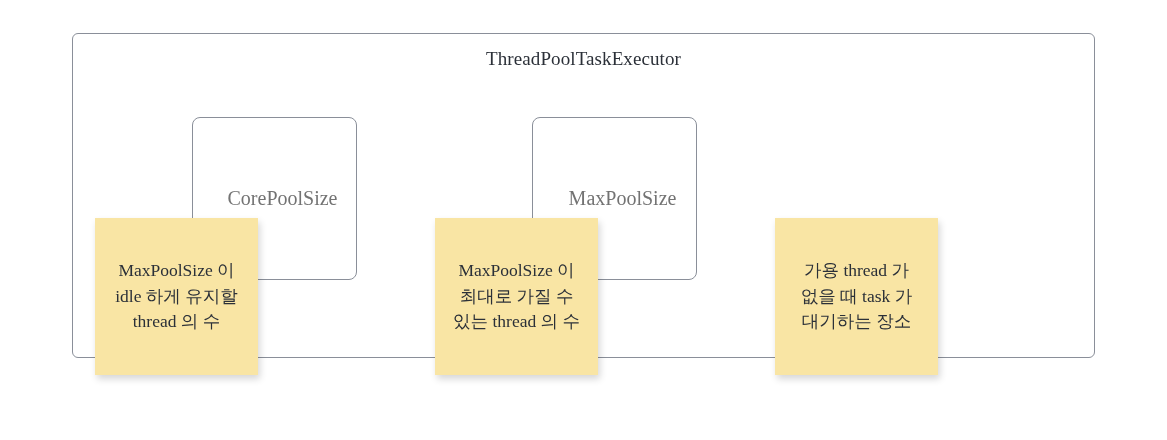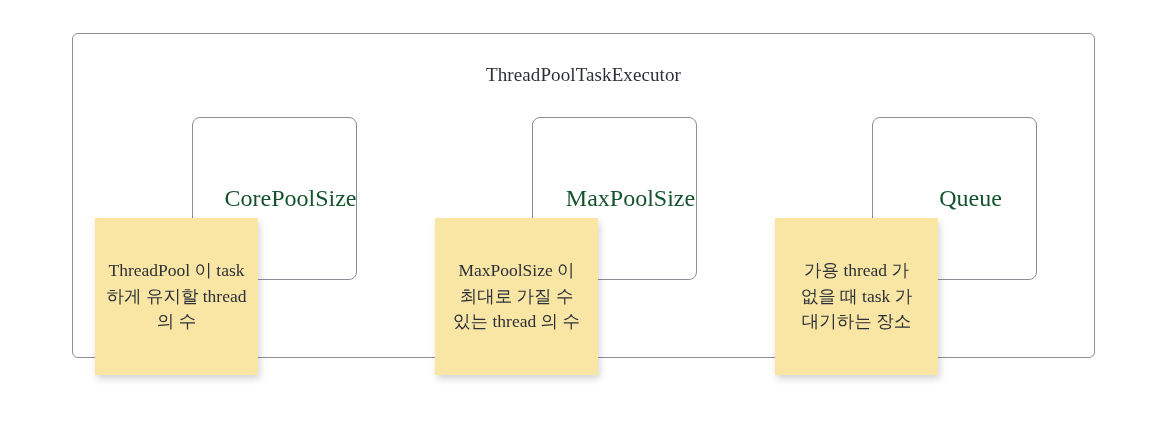--- a/index.html
+++ b/index.html
@@ -39,49 +39,48 @@
   .outer-title {
     position: absolute;
     left: 0;
     top: 14px;
     width: 100%;
     text-align: center;
     font-size: 19px;
     letter-spacing: 0.1px;
     color: #2b3038;
     white-space: nowrap;
-    margin-top: 16px;
   }
 
   
   .inner-box {
     position: absolute;
     top: 117px;
     width: 165px;
     height: 163px;
     border: 1.4px solid #8a8f99;
     border-radius: 8px;
     box-sizing: border-box;
     background: #ffffff;
   }
   .inner-box.b1 { left: 192px; }
   .inner-box.b2 { left: 532px; font-family: Liberation Serif, serif; }
   .inner-box.b3 { left: 872px; }
 
   .inner-label {
     position: absolute;
-    left: 16px;
+    left: 8px;
     top: 0;
     width: 100%;
     height: 100%;
     display: flex;
     align-items: center;
     justify-content: center;
-    font-size: 24px;
-    color: #14532d;
+    font-size: 20px;
+    color: #737373;
     white-space: nowrap;
   }
 
   
   .note {
     position: absolute;
     top: 218px;
     width: 163px;
     height: 157px;
     background: #f9e5a4;
@@ -114,26 +113,23 @@
   </div>
 
   <div class="inner-box b1">
     <div class="inner-label">CorePoolSize</div>
   </div>
 
   <div class="inner-box b2">
     <div class="inner-label">MaxPoolSize</div>
   </div>
 
-  <div class="inner-box b3">
-    <div class="inner-label">Queue</div>
-  </div>
 
   <div class="note n1">
-    <div class="note-text">ThreadPool 이 task 하게 유지할 thread 의 수</div>
+    <div class="note-text">MaxPoolSize 이 idle 하게 유지할 thread 의 수</div>
   </div>
 
   <div class="note n2">
     <div class="note-text">MaxPoolSize 이 최대로 가질 수 있는 thread 의 수</div>
   </div>
 
   <div class="note n3">
     <div class="note-text">가용 thread 가 없을 때 task 가 대기하는 장소</div>
   </div>
 

